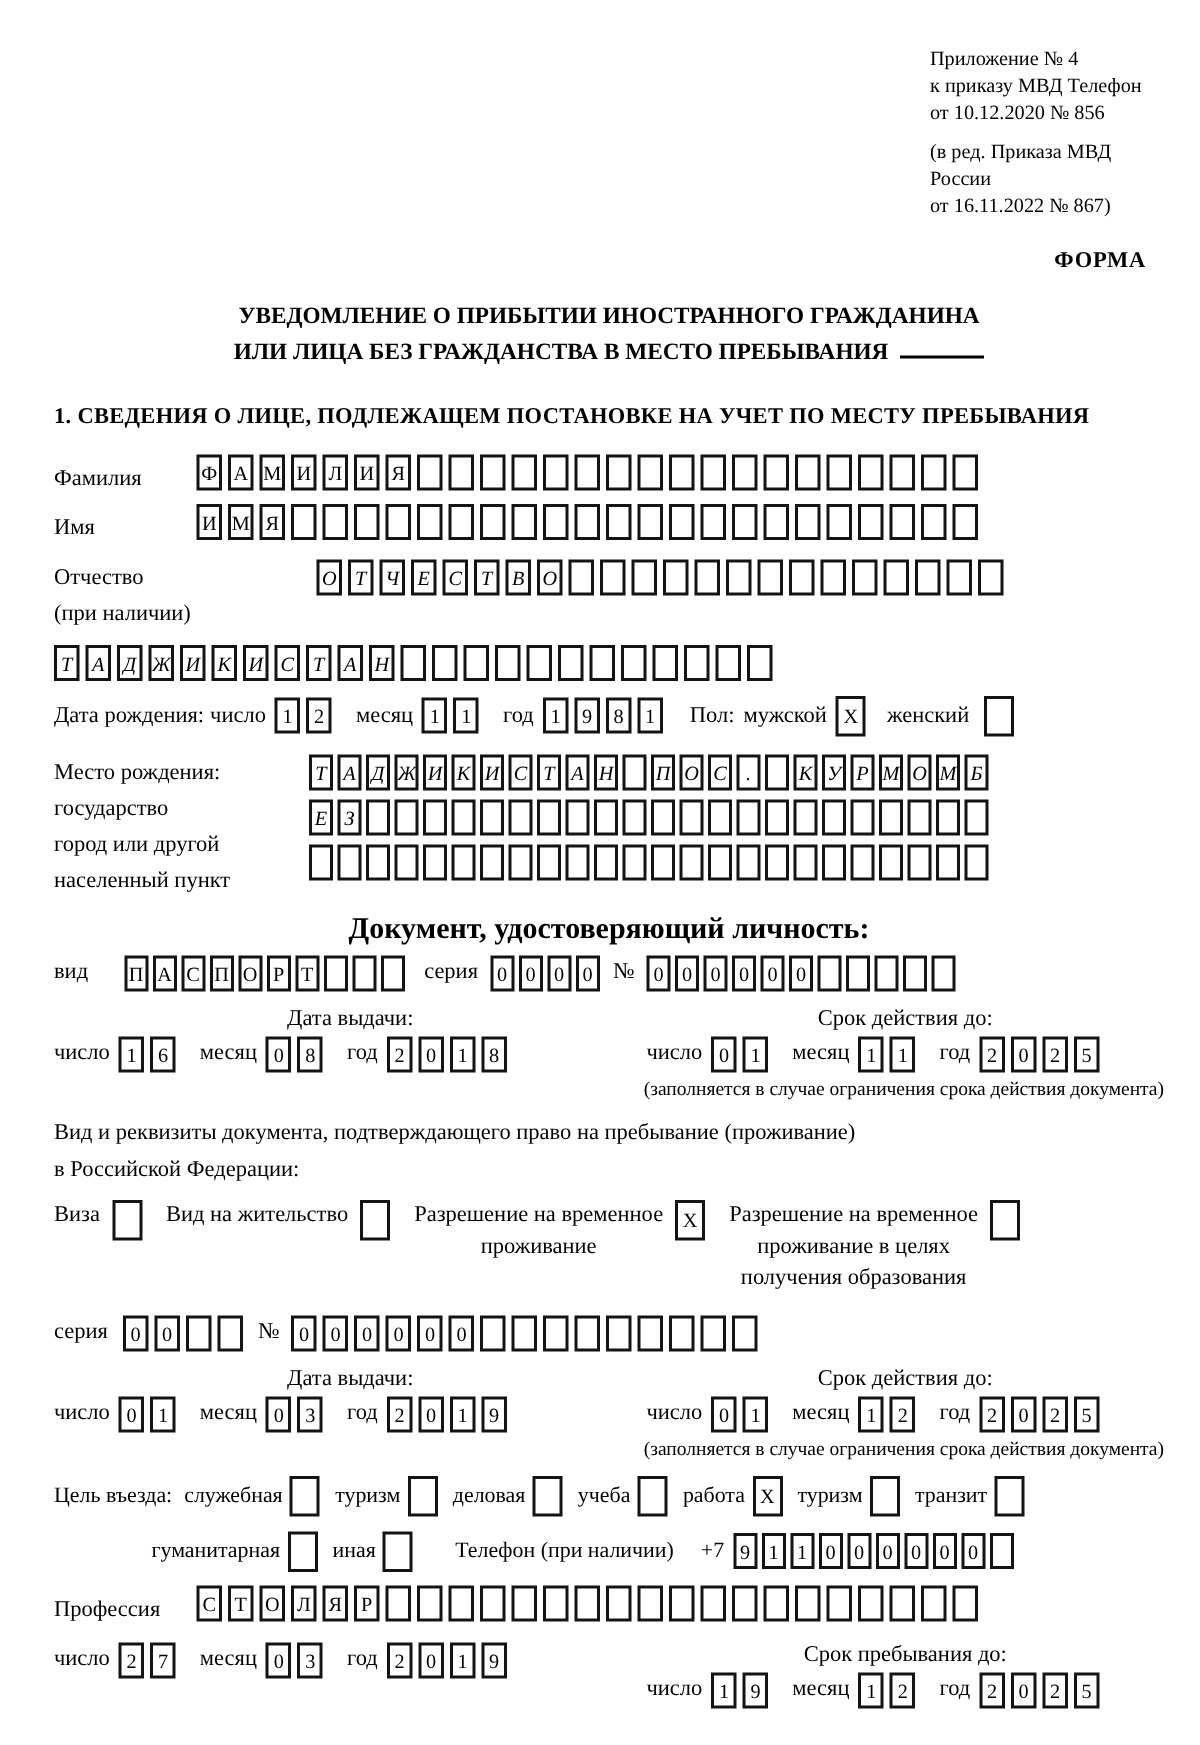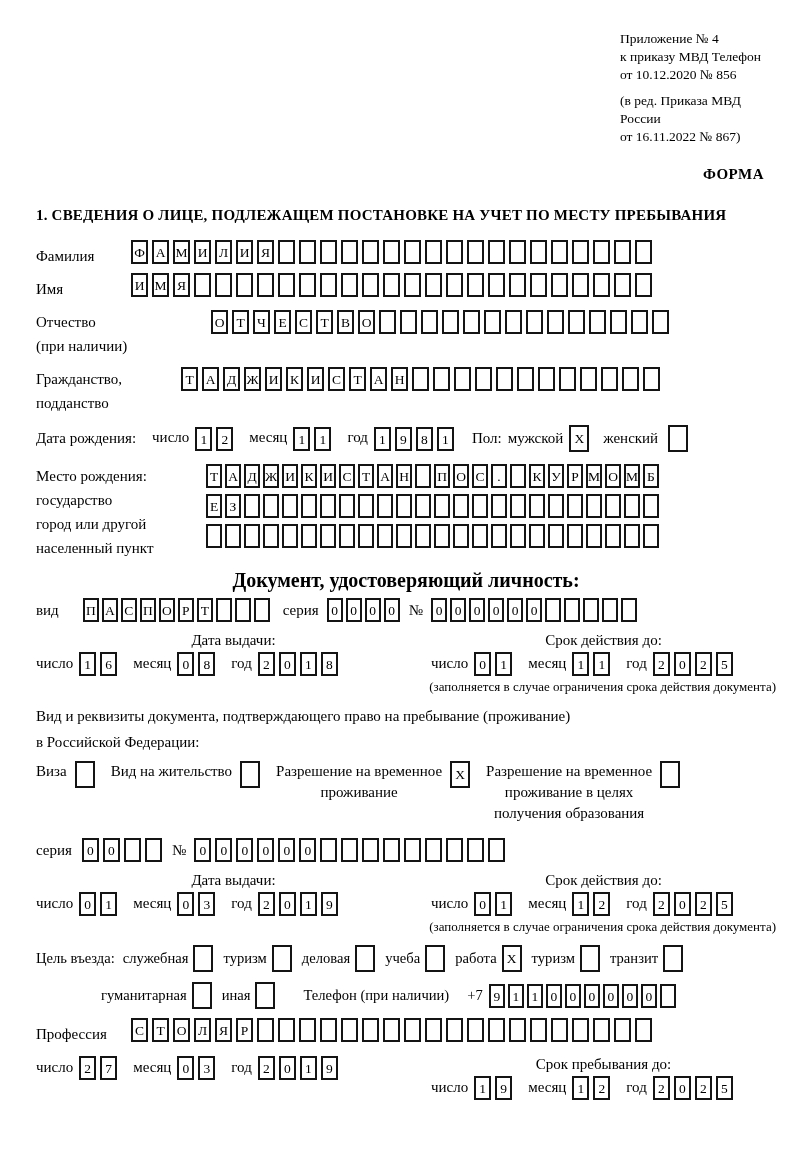--- a/index.html
+++ b/index.html
@@ -33,21 +33,21 @@
     text-align: center; font-size: 13.5px; line-height: 21px;
     vertical-align: middle; background: #fff;
   }
   .tight .cell { width: 16px; margin-right: 3px; }
   .cellrows .cells { display: block; margin-bottom: 6px; }
   .cb { display: inline-block; vertical-align: middle; }
   .cb .cell { width: 20px; height: 27px; line-height: 24px; margin-right: 0; }
 
   .inline-row { display: flex; align-items: center; margin-top: 10px; white-space: nowrap; }
   .ml4{margin-left:4px} .ml6{margin-left:6px} .ml8{margin-left:8px} .ml10{margin-left:10px}
-  .ml12{margin-left:16px} .ml14{margin-left:14px} .ml18{margin-left:18px} .ml24{margin-left:24px}
+  .ml12{margin-left:4px} .ml14{margin-left:14px} .ml18{margin-left:18px} .ml24{margin-left:24px}
 
   
   .dates-pair { display: flex; margin-top: 10px; }
   .dcol { display: flex; flex-direction: column; }
   .dcol.left { width: 395px; }
   .dcol.right { flex: 1; }
   .dhead { text-align: center; margin-bottom: 3px; }
   .dateline { white-space: nowrap; }
   .dl-lab { margin: 0 6px 0 12px; }
   .dl-lab.first { margin-left: 0; }
@@ -58,59 +58,62 @@
 
   .permit-row { display: flex; align-items: flex-start; margin-top: 6px; }
   .popt { display: flex; align-items: flex-start; margin-right: 16px; }
   .popt .txt { line-height: 1.4; }
   .popt .txt.center { text-align: center; }
   .popt .cb { margin-left: 8px; }
 
   .purpose-line { display: flex; align-items: center; margin-top: 10px; font-size: 14.6px; white-space: nowrap; }
   .opt { display: flex; align-items: center; margin-right: 10px; justify-content: center; }
   .opt .cb { margin-left: 5px; }
-  .vtop { padding-top: 4px; }
+  .vtop { padding-top: 4px; font-style: italic; }
 </style>
 </head>
 <body>
 
 <div class="page">
 
   <header class="appendix">
     <div>Приложение № 4</div>
     <div>к приказу МВД Телефон</div>
     <div>от 10.12.2020 № 856</div>
     <div class="grp2">
       <div>(в ред. Приказа МВД России</div>
       <div>от 16.11.2022 № 867)</div>
     </div>
   </header>
 
   <div class="forma">ФОРМА</div>
 
+  <div class="title">
+    <span>УВЕДОМЛЕНИЕ О ПРИБЫТИИ ИНОСТРАННОГО ГРАЖДАНИНА</span><br>
+    <span>ИЛИ ЛИЦА БЕЗ ГРАЖДАНСТВА В МЕСТО ПРЕБЫВАНИЯ</span><span class="blank"></span>
+  </div>
 
   <div class="sect">1. СВЕДЕНИЯ О ЛИЦЕ, ПОДЛЕЖАЩЕМ ПОСТАНОВКЕ НА УЧЕТ ПО МЕСТУ ПРЕБЫВАНИЯ</div>
 
   <div class="row" style="margin-top:16px">
     <div class="lbl w95">Фамилия</div>
     <div class="cells"><span class="cell">Ф</span><span class="cell">А</span><span class="cell">М</span><span class="cell">И</span><span class="cell">Л</span><span class="cell">И</span><span class="cell">Я</span><span class="cell"></span><span class="cell"></span><span class="cell"></span><span class="cell"></span><span class="cell"></span><span class="cell"></span><span class="cell"></span><span class="cell"></span><span class="cell"></span><span class="cell"></span><span class="cell"></span><span class="cell"></span><span class="cell"></span><span class="cell"></span><span class="cell"></span><span class="cell"></span><span class="cell"></span><span class="cell"></span></div>
   </div>
 
   <div class="row">
     <div class="lbl w95">Имя</div>
     <div class="cells"><span class="cell">И</span><span class="cell">М</span><span class="cell">Я</span><span class="cell"></span><span class="cell"></span><span class="cell"></span><span class="cell"></span><span class="cell"></span><span class="cell"></span><span class="cell"></span><span class="cell"></span><span class="cell"></span><span class="cell"></span><span class="cell"></span><span class="cell"></span><span class="cell"></span><span class="cell"></span><span class="cell"></span><span class="cell"></span><span class="cell"></span><span class="cell"></span><span class="cell"></span><span class="cell"></span><span class="cell"></span><span class="cell"></span></div>
   </div>
 
   <div class="row">
     <div class="lbl w175">Отчество<br>(при наличии)</div>
     <div class="cells vtop"><span class="cell">О</span><span class="cell">Т</span><span class="cell">Ч</span><span class="cell">Е</span><span class="cell">С</span><span class="cell">Т</span><span class="cell">В</span><span class="cell">О</span><span class="cell"></span><span class="cell"></span><span class="cell"></span><span class="cell"></span><span class="cell"></span><span class="cell"></span><span class="cell"></span><span class="cell"></span><span class="cell"></span><span class="cell"></span><span class="cell"></span><span class="cell"></span><span class="cell"></span><span class="cell"></span></div>
   </div>
 
   <div class="row">
-    <div class="lbl w145">Гражданство,<br>подданство</div>
     <div class="cells vtop"><span class="cell">Т</span><span class="cell">А</span><span class="cell">Д</span><span class="cell">Ж</span><span class="cell">И</span><span class="cell">К</span><span class="cell">И</span><span class="cell">С</span><span class="cell">Т</span><span class="cell">А</span><span class="cell">Н</span><span class="cell"></span><span class="cell"></span><span class="cell"></span><span class="cell"></span><span class="cell"></span><span class="cell"></span><span class="cell"></span><span class="cell"></span><span class="cell"></span><span class="cell"></span><span class="cell"></span><span class="cell"></span></div>
   </div>
 
   <div class="inline-row">
     <span>Дата рождения:</span>
     <span class="dateline ml12"><span class="dl-lab first">число</span><span class="dl-cells"><span class="cell">1</span><span class="cell">2</span></span><span class="dl-lab">месяц</span><span class="dl-cells"><span class="cell">1</span><span class="cell">1</span></span><span class="dl-lab">год</span><span class="dl-cells"><span class="cell">1</span><span class="cell">9</span><span class="cell">8</span><span class="cell">1</span></span></span>
     <span class="ml14">Пол:</span>
     <span class="ml6">мужской</span>
     <span class="cb ml6"><span class="cell">X</span></span>
     <span class="ml14">женский</span>

